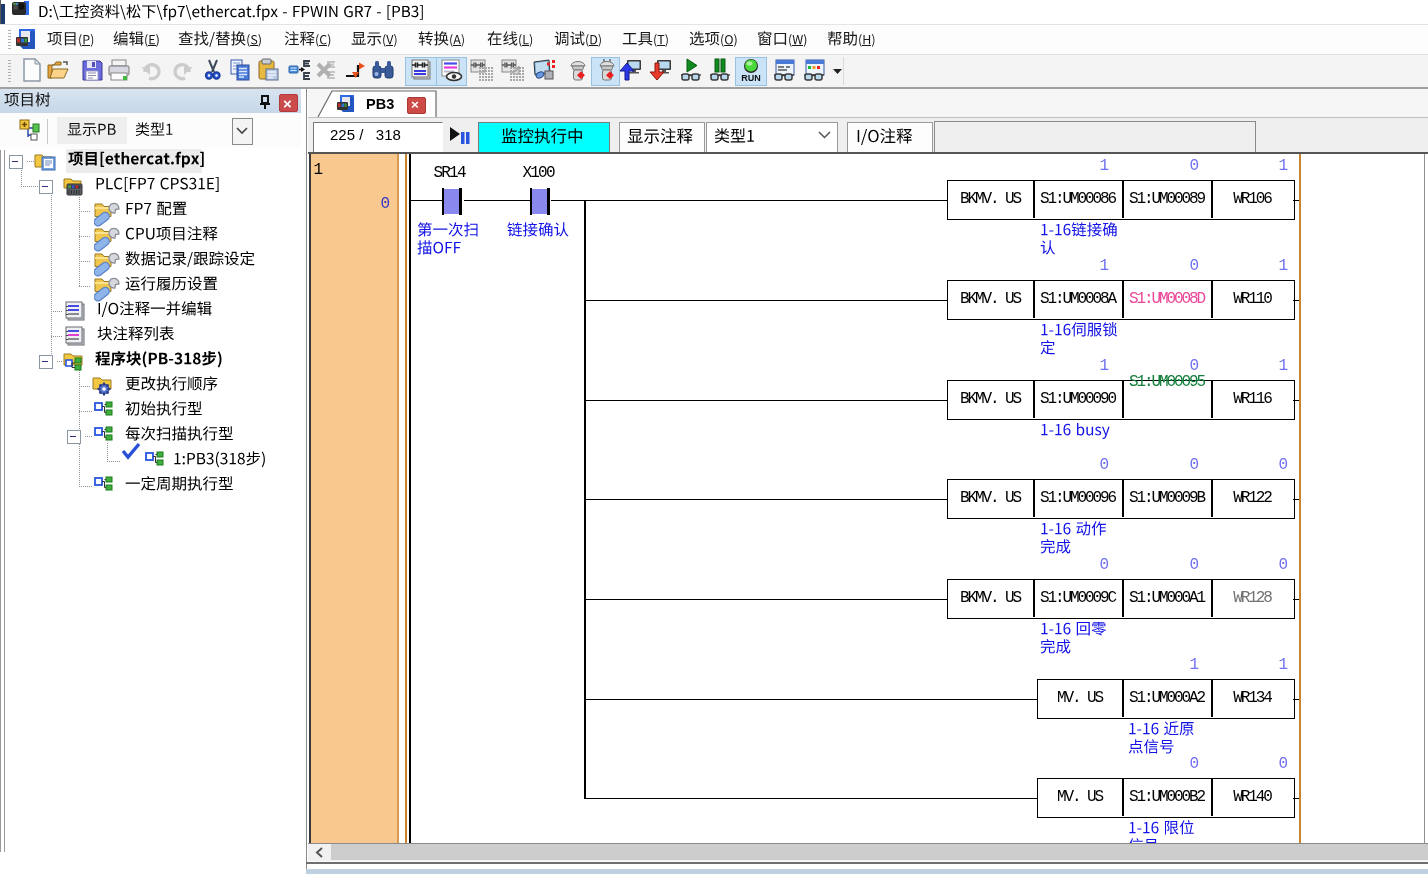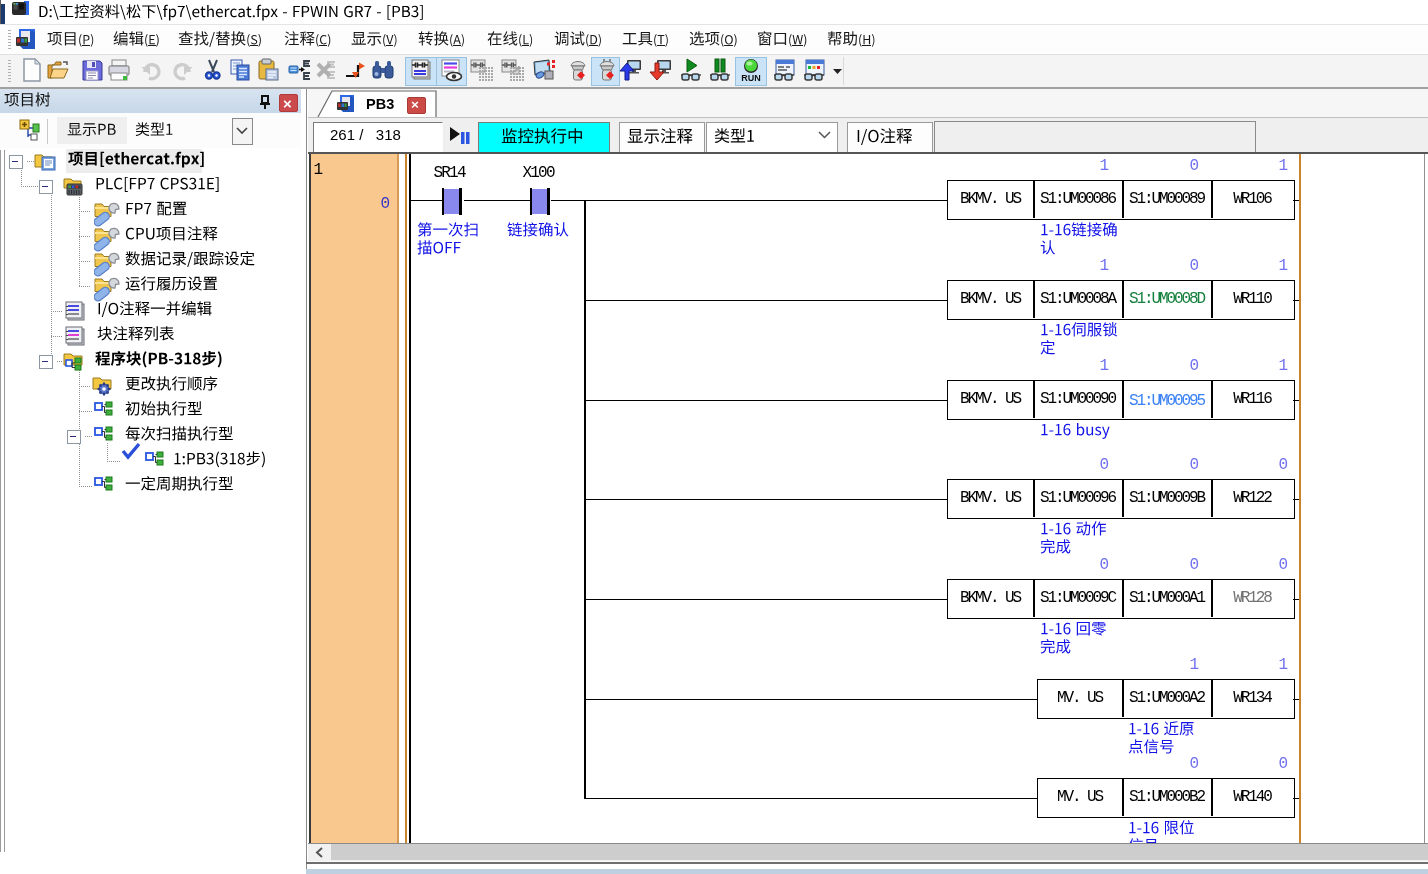--- a/index.html
+++ b/index.html
@@ -585,21 +585,21 @@
     <rect x="0" y="7" width="11" height="8" rx="1" fill="#333"></rect>
     <rect x="1" y="8.5" width="2.5" height="3.5" fill="#c03030"></rect>
     <rect x="4.5" y="8.5" width="2.5" height="3.5" fill="#3070d0"></rect>
     <rect x="7.5" y="8.5" width="2" height="3.5" fill="#30a040"></rect>
   </svg>
 <div style="position:absolute;left:366px;top:97px;font:700 14.5px 'Liberation Sans',sans-serif;line-height:14.5px;color:#000;white-space:pre;">PB3</div>
 <div style="position:absolute;left:407px;top:97px;width:17px;height:15px;background:#cc4b47;border:1px solid #a83a36;border-radius:2px"></div>
 <div style="position:absolute;left:411px;top:98px;font:700 13.5px 'Liberation Sans',sans-serif;line-height:13.5px;color:#fff;white-space:pre;">×</div>
 <div style="position:absolute;left:308px;top:118px;width:1120px;height:34px;background:#efefef"></div>
 <div style="position:absolute;left:313px;top:122px;width:128px;height:29px;background:#fff;border-top:1px solid #7a7a7a;border-left:1px solid #7a7a7a;border-bottom:1px solid #fdfdfd;border-right:1px solid #fdfdfd"></div>
-<div style="position:absolute;left:330px;top:127px;font:400 15px 'Liberation Sans',sans-serif;line-height:15px;color:#000;white-space:pre;">261 /   318</div>
+<div style="position:absolute;left:330px;top:127px;font:400 15px 'Liberation Sans',sans-serif;line-height:15px;color:#000;white-space:pre;">225 /   318</div>
 <svg style="position:absolute;left:447px;top:124px" width="26" height="26" viewBox="0 0 26 26">
     <path d="M3 3 l10 7 -10 7z" fill="#111"></path>
     <rect x="14" y="8" width="3.5" height="12" fill="#2a55e0"></rect>
     <rect x="19" y="8" width="3.5" height="12" fill="#2a55e0"></rect>
   </svg>
 <div style="position:absolute;left:478px;top:122px;width:130px;height:29px;background:#00ffff;border:1px solid #7a7a7a"></div>
 <svg style="position:absolute;left:501px;top:128px" width="85" height="21" viewBox="0 0 85 21">
     <path d="M10.2 0.3 11.4 0.5Q11 1.8 10.5 3.1Q10 4.3 9.4 5.4Q8.8 6.4 8.1 7.2Q8 7.1 7.8 7Q7.6 6.8 7.4 6.7Q7.2 6.6 7.1 6.5Q8.1 5.4 8.9 3.7Q9.7 2.1 10.2 0.3ZM10.1 2.6H15.6V3.7H9.7ZM0.8 13.9H15.8V15H0.8ZM2.6 9.1H14V14.3H12.8V10.2H10.5V14.3H9.4V10.2H7.2V14.3H6V10.2H3.8V14.3H2.6ZM10.5 5.5 11.4 4.9Q12 5.2 12.6 5.7Q13.3 6.2 13.8 6.7Q14.4 7.1 14.8 7.5L13.8 8.3Q13.4 7.9 12.9 7.4Q12.3 6.9 11.7 6.4Q11.1 5.9 10.5 5.5ZM5.2 0.3H6.5V8.2H5.2ZM2 0.9H3.2V7.6H2Z M17 9.3Q18 9 19.3 8.5Q20.6 8.1 21.9 7.6L22.1 8.7Q20.9 9.2 19.6 9.7Q18.3 10.1 17.3 10.5ZM17.2 3.4H22.1V4.6H17.2ZM19.2 0.2H20.4V13.8Q20.4 14.4 20.2 14.6Q20.1 14.9 19.8 15.1Q19.5 15.2 19 15.2Q18.5 15.3 17.7 15.3Q17.7 15.1 17.6 14.7Q17.5 14.4 17.4 14.1Q17.9 14.2 18.3 14.2Q18.8 14.2 18.9 14.1Q19.1 14.1 19.1 14.1Q19.2 14 19.2 13.8ZM23.3 8.5H31.2V9.6H23.3ZM22 13.8H32.4V14.9H22ZM22.6 2.2H32.2V5H31.1V3.3H23.7V5.1H22.6ZM26.6 9.2H27.9V14.4H26.6ZM26.2 0.5 27.4 0.2Q27.6 0.7 27.9 1.4Q28.2 2 28.3 2.4L27.1 2.8Q27 2.3 26.7 1.7Q26.4 1 26.2 0.5ZM28 5 28.7 4.3Q29.3 4.8 29.8 5.3Q30.4 5.8 31 6.3Q31.5 6.8 31.9 7.2L31.1 8Q30.7 7.6 30.2 7.1Q29.7 6.6 29.1 6Q28.5 5.5 28 5ZM25.7 4.3 26.8 4.7Q26.4 5.4 25.8 6Q25.2 6.6 24.6 7.2Q24 7.8 23.4 8.2Q23.3 8.1 23.2 7.9Q23 7.7 22.9 7.5Q22.7 7.4 22.6 7.3Q23.5 6.7 24.3 5.9Q25.2 5.1 25.7 4.3Z M33.5 9Q34.6 8.8 36 8.3Q37.4 7.9 38.8 7.4L39 8.6Q37.7 9 36.3 9.5Q35 9.9 33.9 10.2ZM33.8 3.7H38.8V4.9H33.8ZM35.9 0.2H37.1V13.9Q37.1 14.4 36.9 14.7Q36.8 15 36.5 15.2Q36.2 15.3 35.7 15.4Q35.2 15.4 34.4 15.4Q34.4 15.2 34.3 14.8Q34.2 14.5 34 14.2Q34.6 14.2 35 14.2Q35.4 14.2 35.6 14.2Q35.7 14.2 35.8 14.2Q35.9 14.1 35.9 13.9ZM39.2 3.8H46V4.9H39.2ZM39.2 8 39.9 7.2Q40.5 7.5 41.3 8Q42 8.4 42.7 8.8Q43.5 9.3 44.1 9.7Q44.7 10.1 45.2 10.4L44.5 11.4Q44 11.1 43.4 10.6Q42.8 10.2 42 9.7Q41.3 9.3 40.6 8.8Q39.8 8.4 39.2 8ZM45.4 3.8H46.6Q46.6 6.4 46.6 8.3Q46.5 10.2 46.6 11.6Q46.6 12.9 46.8 13.6Q47 14.2 47.4 14.2Q47.6 14.2 47.7 13.8Q47.8 13.3 47.9 12Q48 12.2 48.4 12.4Q48.7 12.5 48.9 12.6Q48.8 13.7 48.6 14.3Q48.5 14.9 48.1 15.2Q47.8 15.4 47.3 15.4Q46.4 15.4 46 14.6Q45.6 13.8 45.5 12.3Q45.3 10.8 45.3 8.7Q45.4 6.5 45.4 3.8ZM41.7 0.2H42.9Q42.9 2.6 42.9 4.5Q42.8 6.5 42.6 8.2Q42.4 9.8 41.9 11.1Q41.4 12.5 40.5 13.5Q39.7 14.6 38.4 15.5Q38.3 15.3 38.2 15.2Q38 15 37.9 14.8Q37.7 14.6 37.5 14.5Q39.1 13.5 39.9 12.2Q40.8 10.9 41.2 9.2Q41.6 7.4 41.7 5.2Q41.7 3 41.7 0.2Z M56.7 1.2H64.8V2.4H56.7ZM61.5 6.2H62.8V13.8Q62.8 14.4 62.6 14.7Q62.4 15 62 15.2Q61.6 15.3 60.9 15.4Q60.1 15.4 58.9 15.4Q58.9 15.1 58.8 14.8Q58.6 14.4 58.5 14.2Q59.1 14.2 59.6 14.2Q60.1 14.2 60.5 14.2Q60.9 14.2 61.1 14.2Q61.3 14.2 61.4 14.1Q61.5 14 61.5 13.8ZM56 5.8H65.3V7H56ZM52.7 7.1 53.8 6 53.9 6.1V15.5H52.7ZM54.6 3.8 55.7 4.2Q55.1 5.2 54.3 6.3Q53.5 7.3 52.6 8.2Q51.7 9.1 50.8 9.8Q50.7 9.7 50.5 9.5Q50.4 9.3 50.2 9.1Q50 8.9 49.9 8.8Q50.8 8.2 51.6 7.4Q52.5 6.6 53.2 5.6Q54 4.7 54.6 3.8ZM53.9 0.2 55.1 0.7Q54.5 1.4 53.8 2.2Q53.1 2.9 52.3 3.6Q51.5 4.3 50.8 4.8Q50.7 4.7 50.6 4.5Q50.5 4.3 50.3 4.1Q50.2 3.9 50.1 3.8Q50.8 3.4 51.5 2.8Q52.2 2.1 52.8 1.5Q53.5 0.8 53.9 0.2Z M67.6 3.2H80.9V11H79.6V4.4H68.8V11H67.6ZM68.2 8.8H80.4V10H68.2ZM73.6 0.2H74.9V15.4H73.6Z" fill="#000"></path>
   </svg>
 <div style="position:absolute;left:619px;top:122px;width:84px;height:29px;background:#fdfdfd;border:1px solid #9a9a9a"></div>
@@ -666,39 +666,39 @@
     <svg style="position:absolute;left:732px;top:88px" width="18" height="20" viewBox="0 0 18 20">
       <path d="M9.6 0.2H10.8Q10.8 1.9 10.8 3.6Q10.7 5.2 10.5 6.8Q10.3 8.4 9.9 9.8Q9.4 11.2 8.6 12.4Q7.9 13.6 6.6 14.5Q6.5 14.3 6.3 14.1Q6 13.8 5.8 13.7Q6.9 12.8 7.7 11.7Q8.4 10.6 8.8 9.3Q9.2 7.9 9.4 6.4Q9.6 5 9.6 3.4Q9.6 1.8 9.6 0.2ZM10.7 5Q10.7 5.4 10.9 6.2Q11 7 11.3 8Q11.6 9 12.1 10Q12.5 11.1 13.3 12Q14 13 15 13.6Q14.8 13.8 14.5 14Q14.3 14.3 14.2 14.5Q13.1 13.7 12.3 12.7Q11.6 11.7 11.1 10.6Q10.6 9.5 10.3 8.4Q10 7.3 9.9 6.4Q9.7 5.5 9.6 5.1ZM2.2 1.2 3 0.5Q3.4 0.9 3.8 1.3Q4.3 1.7 4.7 2Q5.1 2.4 5.3 2.7L4.5 3.6Q4.3 3.3 3.9 2.9Q3.5 2.4 3 2Q2.6 1.6 2.2 1.2ZM3.1 13.9 2.9 12.8 3.3 12.3 6.4 10.2Q6.4 10.4 6.5 10.7Q6.6 11 6.7 11.2Q5.6 12 4.9 12.4Q4.3 12.9 3.9 13.2Q3.5 13.5 3.4 13.6Q3.2 13.8 3.1 13.9ZM0.7 5.1H4.1V6.2H0.7ZM3.1 13.9Q3.1 13.7 3 13.6Q2.9 13.4 2.7 13.3Q2.6 13.1 2.5 13Q2.7 12.8 3 12.5Q3.3 12.1 3.3 11.5V5.1H4.5V12.4Q4.5 12.4 4.3 12.5Q4.2 12.6 4 12.8Q3.8 12.9 3.6 13.2Q3.4 13.4 3.3 13.5Q3.1 13.7 3.1 13.9Z" fill="#1414e8"></path>
     </svg>
     <div style="position:absolute;left:639px;top:128px;width:346px;height:38px;background:#fff;border:1.6px solid #000"></div>
     <div style="position:absolute;left:725px;top:128px;width:1.6px;height:38px;background:#000"></div>
     <div style="position:absolute;left:814px;top:128px;width:1.6px;height:38px;background:#000"></div>
     <div style="position:absolute;left:903px;top:128px;width:1.6px;height:38px;background:#000"></div>
     <div style="position:absolute;left:985px;top:147.5px;width:6px;height:1.8px;background:#000"></div>
     <div style="position:absolute;left:652.0px;top:139px;font:400 16px 'Liberation Mono',monospace;line-height:16px;color:#000;white-space:pre;letter-spacing:-2.1px">BKMV. US</div>
     <div style="position:absolute;left:732.0px;top:139px;font:400 16px 'Liberation Mono',monospace;line-height:16px;color:#000;white-space:pre;letter-spacing:-2.1px">S1:UM0008A</div>
-    <div style="position:absolute;left:821.0px;top:139px;font:400 16px 'Liberation Mono',monospace;line-height:16px;color:#15803d;white-space:pre;letter-spacing:-2.1px">S1:UM0008D</div>
+    <div style="position:absolute;left:821.0px;top:139px;font:400 16px 'Liberation Mono',monospace;line-height:16px;color:#ec4899;white-space:pre;letter-spacing:-2.1px">S1:UM0008D</div>
     <div style="position:absolute;left:925.25px;top:139px;font:400 16px 'Liberation Mono',monospace;line-height:16px;color:#000;white-space:pre;letter-spacing:-2.1px">WR110</div>
     <div style="position:absolute;left:791.5px;top:106px;font:400 16px 'Liberation Mono',monospace;line-height:16px;color:#7070f0;white-space:pre;">1</div>
     <div style="position:absolute;left:881.5px;top:106px;font:400 16px 'Liberation Mono',monospace;line-height:16px;color:#7070f0;white-space:pre;">0</div>
     <div style="position:absolute;left:970.5px;top:106px;font:400 16px 'Liberation Mono',monospace;line-height:16px;color:#7070f0;white-space:pre;">1</div>
     <svg style="position:absolute;left:732px;top:170px" width="80" height="20" viewBox="0 0 80 20">
       <path d="M1.4 13.3V12.1H3.9V3.6H1.9V2.7Q2.6 2.6 3.2 2.4Q3.8 2.2 4.2 1.9H5.3V12.1H7.6V13.3Z M9.3 9.5V8.4H13.3V9.5Z M15.3 13.3V12.1H17.9V3.6H15.9V2.7Q16.6 2.6 17.2 2.4Q17.7 2.2 18.2 1.9H19.3V12.1H21.6V13.3Z M27.2 13.5Q26.4 13.5 25.7 13.1Q25 12.8 24.5 12.1Q24 11.3 23.7 10.3Q23.5 9.2 23.5 7.8Q23.5 6.2 23.8 5Q24.1 3.8 24.7 3.1Q25.3 2.4 26.1 2Q26.8 1.7 27.7 1.7Q28.5 1.7 29.2 2Q29.8 2.3 30.3 2.9L29.5 3.7Q29.2 3.3 28.7 3.1Q28.2 2.9 27.7 2.9Q26.9 2.9 26.2 3.3Q25.6 3.8 25.2 4.9Q24.8 6 24.8 7.8Q24.8 9.3 25.1 10.3Q25.4 11.3 25.9 11.8Q26.5 12.3 27.2 12.3Q27.8 12.3 28.2 12Q28.7 11.7 28.9 11.1Q29.2 10.5 29.2 9.8Q29.2 9 28.9 8.4Q28.7 7.9 28.3 7.6Q27.8 7.3 27.1 7.3Q26.6 7.3 25.9 7.6Q25.3 8 24.7 8.8L24.7 7.7Q25 7.2 25.5 6.9Q25.9 6.6 26.4 6.4Q26.9 6.2 27.4 6.2Q28.3 6.2 29 6.6Q29.7 7 30.1 7.8Q30.5 8.6 30.5 9.8Q30.5 10.9 30.1 11.7Q29.6 12.5 28.9 13Q28.1 13.5 27.2 13.5Z M36.5 1.1H44.9V2.1H36.5ZM44.3 1.1H45.5V12.9Q45.5 13.5 45.4 13.8Q45.2 14.1 44.8 14.3Q44.4 14.4 43.7 14.5Q43 14.5 41.9 14.5Q41.9 14.3 41.8 14.1Q41.8 13.9 41.7 13.7Q41.6 13.5 41.5 13.3Q42.1 13.3 42.6 13.3Q43.1 13.3 43.4 13.3Q43.8 13.3 43.9 13.3Q44.2 13.3 44.3 13.2Q44.3 13.1 44.3 12.9ZM36.3 3.7H43.2V4.7H36.3ZM37 6.3H38V12.4H37ZM37.6 6.3H42.3V11.3H37.6V10.3H41.2V7.3H37.6ZM35.3 0.3 36.3 0.6Q35.9 1.9 35.2 3.2Q34.5 4.5 33.7 5.6Q33 6.8 32.1 7.6Q32.1 7.5 31.9 7.3Q31.8 7.1 31.7 6.8Q31.6 6.6 31.5 6.5Q32.2 5.7 32.9 4.7Q33.6 3.7 34.2 2.6Q34.8 1.5 35.3 0.3ZM33.7 4.3 34.8 3.1 34.8 3.2V14.5H33.7Z M48.8 0.8H52.4V1.9H48.8ZM48.8 4.4H52.5V5.5H48.8ZM54.9 6.1H60.5V7.2H54.9ZM48.8 8.1H52.4V9.2H48.8ZM48.4 0.8H49.4V6.4Q49.4 7.3 49.4 8.3Q49.3 9.4 49.2 10.5Q49.1 11.6 48.8 12.6Q48.6 13.7 48.2 14.5Q48.1 14.4 47.9 14.3Q47.7 14.2 47.5 14.1Q47.4 14 47.2 14Q47.6 13.1 47.8 12.2Q48.1 11.2 48.2 10.2Q48.3 9.2 48.3 8.2Q48.4 7.2 48.4 6.4ZM51.8 0.8H52.9V13.1Q52.9 13.6 52.7 13.8Q52.6 14.1 52.3 14.3Q52 14.4 51.5 14.5Q51 14.5 50.3 14.5Q50.2 14.4 50.2 14.1Q50.1 13.9 50.1 13.7Q50 13.5 49.9 13.4Q50.5 13.4 50.9 13.4Q51.3 13.4 51.5 13.4Q51.6 13.4 51.7 13.3Q51.8 13.3 51.8 13.1ZM59.7 0.9H60.8V3.9Q60.8 4.3 60.7 4.5Q60.6 4.8 60.2 4.9Q59.8 5 59.2 5Q58.6 5.1 57.8 5.1Q57.7 4.8 57.6 4.5Q57.5 4.3 57.4 4.1Q57.9 4.1 58.3 4.1Q58.7 4.1 59 4.1Q59.3 4.1 59.4 4.1Q59.6 4.1 59.6 4Q59.7 4 59.7 3.8ZM60.2 6.1H60.4L60.6 6.1L61.3 6.3Q60.9 8.3 60.1 9.9Q59.3 11.4 58.3 12.6Q57.3 13.7 56.1 14.4Q56 14.2 55.8 13.9Q55.6 13.7 55.4 13.5Q56.5 13 57.5 11.9Q58.4 10.9 59.1 9.4Q59.9 8 60.2 6.3ZM56.6 6.8Q57.1 8.3 57.8 9.6Q58.5 11 59.5 12Q60.5 13 61.7 13.6Q61.5 13.8 61.3 14Q61.1 14.3 61 14.5Q59.7 13.8 58.7 12.7Q57.7 11.6 56.9 10.1Q56.2 8.7 55.7 7ZM54.2 0.9H60V1.9H55.3V14.5H54.2Z M65 0.3 66 0.6Q65.7 1.4 65.3 2.2Q64.8 3.1 64.3 3.8Q63.8 4.5 63.3 5.1Q63.2 5 63.1 4.8Q63 4.6 62.9 4.3Q62.8 4.1 62.7 4Q63.4 3.3 64 2.3Q64.6 1.3 65 0.3ZM64.6 2H68.6V3.1H64.4ZM65.1 14.4 64.9 13.4 65.3 12.9 68.3 11.3Q68.3 11.6 68.4 11.8Q68.5 12.1 68.6 12.3Q67.5 12.9 66.9 13.3Q66.2 13.6 65.9 13.8Q65.5 14 65.3 14.2Q65.2 14.3 65.1 14.4ZM63.9 4.8H68.3V5.8H63.9ZM63.3 7.9H68.5V9H63.3ZM72.1 6.3H73.2V9Q73.2 9.7 73.1 10.4Q72.9 11.2 72.5 11.9Q72 12.7 71.1 13.3Q70.2 14 68.6 14.5Q68.5 14.3 68.3 14.1Q68.1 13.8 67.9 13.6Q69.3 13.2 70.2 12.6Q71 12.1 71.4 11.4Q71.9 10.8 72 10.2Q72.1 9.5 72.1 9ZM72.6 12.4 73.3 11.6Q74 11.9 74.7 12.3Q75.4 12.6 76 13Q76.7 13.3 77.1 13.7L76.4 14.5Q76 14.2 75.3 13.8Q74.7 13.4 74 13Q73.3 12.6 72.6 12.4ZM69.3 4.4H76.1V11.6H75V5.5H70.4V11.6H69.3ZM69 1.2 69.9 0.8Q70.4 1.4 70.8 2.1Q71.2 2.9 71.4 3.5L70.5 3.9Q70.4 3.5 70.2 3.1Q69.9 2.6 69.6 2.1Q69.3 1.6 69 1.2ZM75.5 0.8 76.5 1.2Q76.1 1.9 75.6 2.6Q75.2 3.4 74.8 3.9L74 3.6Q74.2 3.2 74.5 2.7Q74.8 2.2 75.1 1.7Q75.3 1.2 75.5 0.8ZM72.2 0.1H73.3V4.9H72.2ZM65.1 14.4Q65 14.3 64.9 14.1Q64.8 14 64.6 13.9Q64.5 13.7 64.4 13.6Q64.5 13.5 64.8 13.3Q65 13 65.1 12.7Q65.3 12.4 65.3 11.9V5.1H66.4V12.7Q66.4 12.7 66.3 12.8Q66.1 13 65.9 13.2Q65.7 13.4 65.5 13.6Q65.3 13.8 65.2 14Q65.1 14.2 65.1 14.4Z" fill="#1414e8"></path>
     </svg>
     <svg style="position:absolute;left:732px;top:188px" width="18" height="20" viewBox="0 0 18 20">
       <path d="M3.3 5H12.3V6.1H3.3ZM7.7 8.7H13V9.8H7.7ZM7.1 5.5H8.3V13.4L7.1 13.2ZM3.5 7.4 4.7 7.5Q4.3 9.9 3.6 11.6Q2.8 13.4 1.5 14.5Q1.4 14.4 1.3 14.3Q1.1 14.1 0.9 14Q0.7 13.8 0.6 13.8Q1.9 12.8 2.5 11.1Q3.2 9.5 3.5 7.4ZM4.2 9.4Q4.6 10.6 5.3 11.3Q5.9 12 6.8 12.4Q7.6 12.8 8.7 12.9Q9.7 13.1 10.9 13.1Q11.1 13.1 11.4 13.1Q11.8 13.1 12.3 13.1Q12.8 13.1 13.3 13.1Q13.8 13.1 14.2 13.1Q14.7 13.1 14.9 13.1Q14.8 13.2 14.7 13.4Q14.6 13.6 14.5 13.8Q14.5 14.1 14.4 14.2H13.7H10.8Q9.4 14.2 8.3 14.1Q7.1 13.9 6.2 13.4Q5.2 12.9 4.5 12Q3.8 11.1 3.3 9.7ZM1.3 2H14.2V5.4H13V3.1H2.4V5.4H1.3ZM6.6 0.4 7.8 0.1Q8 0.6 8.3 1.1Q8.6 1.6 8.7 2L7.5 2.4Q7.4 2 7.1 1.5Q6.9 0.9 6.6 0.4Z" fill="#1414e8"></path>
     </svg>
     <div style="position:absolute;left:639px;top:228px;width:346px;height:38px;background:#fff;border:1.6px solid #000"></div>
     <div style="position:absolute;left:725px;top:228px;width:1.6px;height:38px;background:#000"></div>
     <div style="position:absolute;left:814px;top:228px;width:1.6px;height:38px;background:#000"></div>
     <div style="position:absolute;left:903px;top:228px;width:1.6px;height:38px;background:#000"></div>
     <div style="position:absolute;left:985px;top:247.5px;width:6px;height:1.8px;background:#000"></div>
     <div style="position:absolute;left:652.0px;top:239px;font:400 16px 'Liberation Mono',monospace;line-height:16px;color:#000;white-space:pre;letter-spacing:-2.1px">BKMV. US</div>
     <div style="position:absolute;left:732.0px;top:239px;font:400 16px 'Liberation Mono',monospace;line-height:16px;color:#000;white-space:pre;letter-spacing:-2.1px">S1:UM00090</div>
-    <div style="position:absolute;left:821.0px;top:241px;font:400 16px 'Liberation Mono',monospace;line-height:16px;color:#3b82f6;white-space:pre;letter-spacing:-2.1px">S1:UM00095</div>
+    <div style="position:absolute;left:821.0px;top:222px;font:400 16px 'Liberation Mono',monospace;line-height:16px;color:#15803d;white-space:pre;letter-spacing:-2.1px">S1:UM00095</div>
     <div style="position:absolute;left:925.25px;top:239px;font:400 16px 'Liberation Mono',monospace;line-height:16px;color:#000;white-space:pre;letter-spacing:-2.1px">WR116</div>
     <div style="position:absolute;left:791.5px;top:206px;font:400 16px 'Liberation Mono',monospace;line-height:16px;color:#7070f0;white-space:pre;">1</div>
     <div style="position:absolute;left:881.5px;top:206px;font:400 16px 'Liberation Mono',monospace;line-height:16px;color:#7070f0;white-space:pre;">0</div>
     <div style="position:absolute;left:970.5px;top:206px;font:400 16px 'Liberation Mono',monospace;line-height:16px;color:#7070f0;white-space:pre;">1</div>
     <svg style="position:absolute;left:732px;top:270px" width="72" height="20" viewBox="0 0 72 20">
       <path d="M1.4 13.3V12.1H3.9V3.6H1.9V2.7Q2.6 2.6 3.2 2.4Q3.8 2.2 4.2 1.9H5.3V12.1H7.6V13.3Z M9.3 9.5V8.4H13.3V9.5Z M15.3 13.3V12.1H17.9V3.6H15.9V2.7Q16.6 2.6 17.2 2.4Q17.7 2.2 18.2 1.9H19.3V12.1H21.6V13.3Z M27.2 13.5Q26.4 13.5 25.7 13.1Q25 12.8 24.5 12.1Q24 11.3 23.7 10.3Q23.5 9.2 23.5 7.8Q23.5 6.2 23.8 5Q24.1 3.8 24.7 3.1Q25.3 2.4 26.1 2Q26.8 1.7 27.7 1.7Q28.5 1.7 29.2 2Q29.8 2.3 30.3 2.9L29.5 3.7Q29.2 3.3 28.7 3.1Q28.2 2.9 27.7 2.9Q26.9 2.9 26.2 3.3Q25.6 3.8 25.2 4.9Q24.8 6 24.8 7.8Q24.8 9.3 25.1 10.3Q25.4 11.3 25.9 11.8Q26.5 12.3 27.2 12.3Q27.8 12.3 28.2 12Q28.7 11.7 28.9 11.1Q29.2 10.5 29.2 9.8Q29.2 9 28.9 8.4Q28.7 7.9 28.3 7.6Q27.8 7.3 27.1 7.3Q26.6 7.3 25.9 7.6Q25.3 8 24.7 8.8L24.7 7.7Q25 7.2 25.5 6.9Q25.9 6.6 26.4 6.4Q26.9 6.2 27.4 6.2Q28.3 6.2 29 6.6Q29.7 7 30.1 7.8Q30.5 8.6 30.5 9.8Q30.5 10.9 30.1 11.7Q29.6 12.5 28.9 13Q28.1 13.5 27.2 13.5Z M40.7 13.5Q40.1 13.5 39.4 13.2Q38.8 12.9 38.3 12.4H38.2L38.1 13.3H37V0.9H38.4V4.3L38.3 5.8Q38.9 5.3 39.6 5Q40.3 4.6 41 4.6Q42.1 4.6 42.8 5.2Q43.5 5.7 43.9 6.6Q44.3 7.6 44.3 8.9Q44.3 10.3 43.8 11.4Q43.3 12.4 42.4 12.9Q41.6 13.5 40.7 13.5ZM40.4 12.3Q41.1 12.3 41.7 11.9Q42.2 11.5 42.5 10.7Q42.8 10 42.8 8.9Q42.8 8 42.6 7.3Q42.4 6.6 41.9 6.2Q41.4 5.8 40.6 5.8Q40.1 5.8 39.5 6.1Q39 6.4 38.4 7V11.4Q38.9 11.9 39.5 12.1Q40 12.3 40.4 12.3Z M49 13.5Q47.7 13.5 47 12.6Q46.4 11.8 46.4 10.2V4.8H47.8V10Q47.8 11.2 48.2 11.7Q48.6 12.2 49.4 12.2Q50.1 12.2 50.6 11.9Q51.1 11.5 51.7 10.8V4.8H53.1V13.3H51.9L51.8 11.9H51.8Q51.2 12.6 50.5 13Q49.9 13.5 49 13.5Z M58.1 13.5Q57.3 13.5 56.4 13.1Q55.6 12.8 55 12.3L55.7 11.3Q56.2 11.8 56.8 12.1Q57.4 12.4 58.2 12.4Q59 12.4 59.4 12Q59.8 11.6 59.8 11Q59.8 10.6 59.6 10.3Q59.3 10 58.8 9.8Q58.4 9.6 57.9 9.4Q57.3 9.2 56.8 8.9Q56.2 8.6 55.8 8.2Q55.5 7.7 55.5 7Q55.5 6.3 55.8 5.8Q56.2 5.3 56.8 4.9Q57.5 4.6 58.4 4.6Q59.1 4.6 59.8 4.9Q60.5 5.2 61 5.6L60.3 6.5Q59.9 6.2 59.4 5.9Q58.9 5.7 58.4 5.7Q57.6 5.7 57.2 6.1Q56.8 6.4 56.8 6.9Q56.8 7.3 57.1 7.6Q57.3 7.9 57.8 8Q58.2 8.2 58.6 8.4Q59.1 8.6 59.6 8.8Q60 9 60.4 9.3Q60.7 9.5 61 9.9Q61.2 10.4 61.2 11Q61.2 11.6 60.8 12.2Q60.5 12.8 59.8 13.1Q59.1 13.5 58.1 13.5Z M63.3 16.9Q63 16.9 62.8 16.8Q62.5 16.8 62.3 16.7L62.6 15.6Q62.7 15.6 62.9 15.7Q63.1 15.7 63.3 15.7Q64 15.7 64.4 15.2Q64.9 14.7 65.2 13.9L65.3 13.3L62 4.8H63.4L65.1 9.5Q65.3 10.1 65.6 10.7Q65.8 11.3 66 11.9H66.1Q66.2 11.3 66.4 10.7Q66.6 10.1 66.7 9.5L68.3 4.8H69.6L66.5 14Q66.2 14.8 65.8 15.4Q65.3 16.1 64.8 16.5Q64.2 16.9 63.3 16.9Z" fill="#1414e8"></path>
     </svg>
     <div style="position:absolute;left:639px;top:327px;width:346px;height:38px;background:#fff;border:1.6px solid #000"></div>
     <div style="position:absolute;left:725px;top:327px;width:1.6px;height:38px;background:#000"></div>
     <div style="position:absolute;left:814px;top:327px;width:1.6px;height:38px;background:#000"></div>

